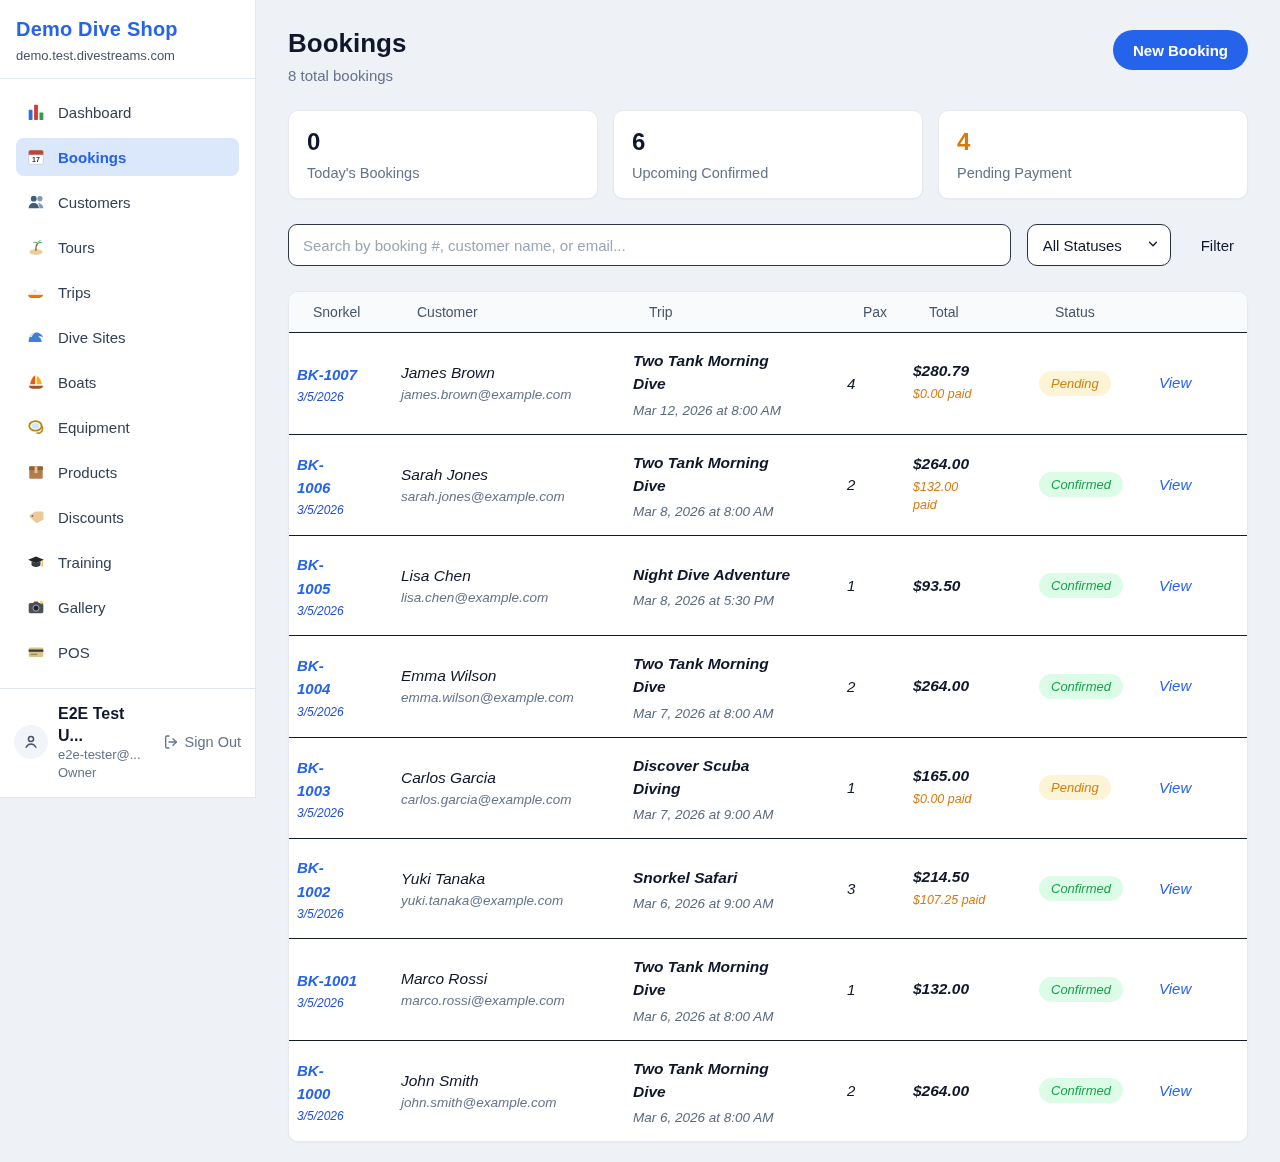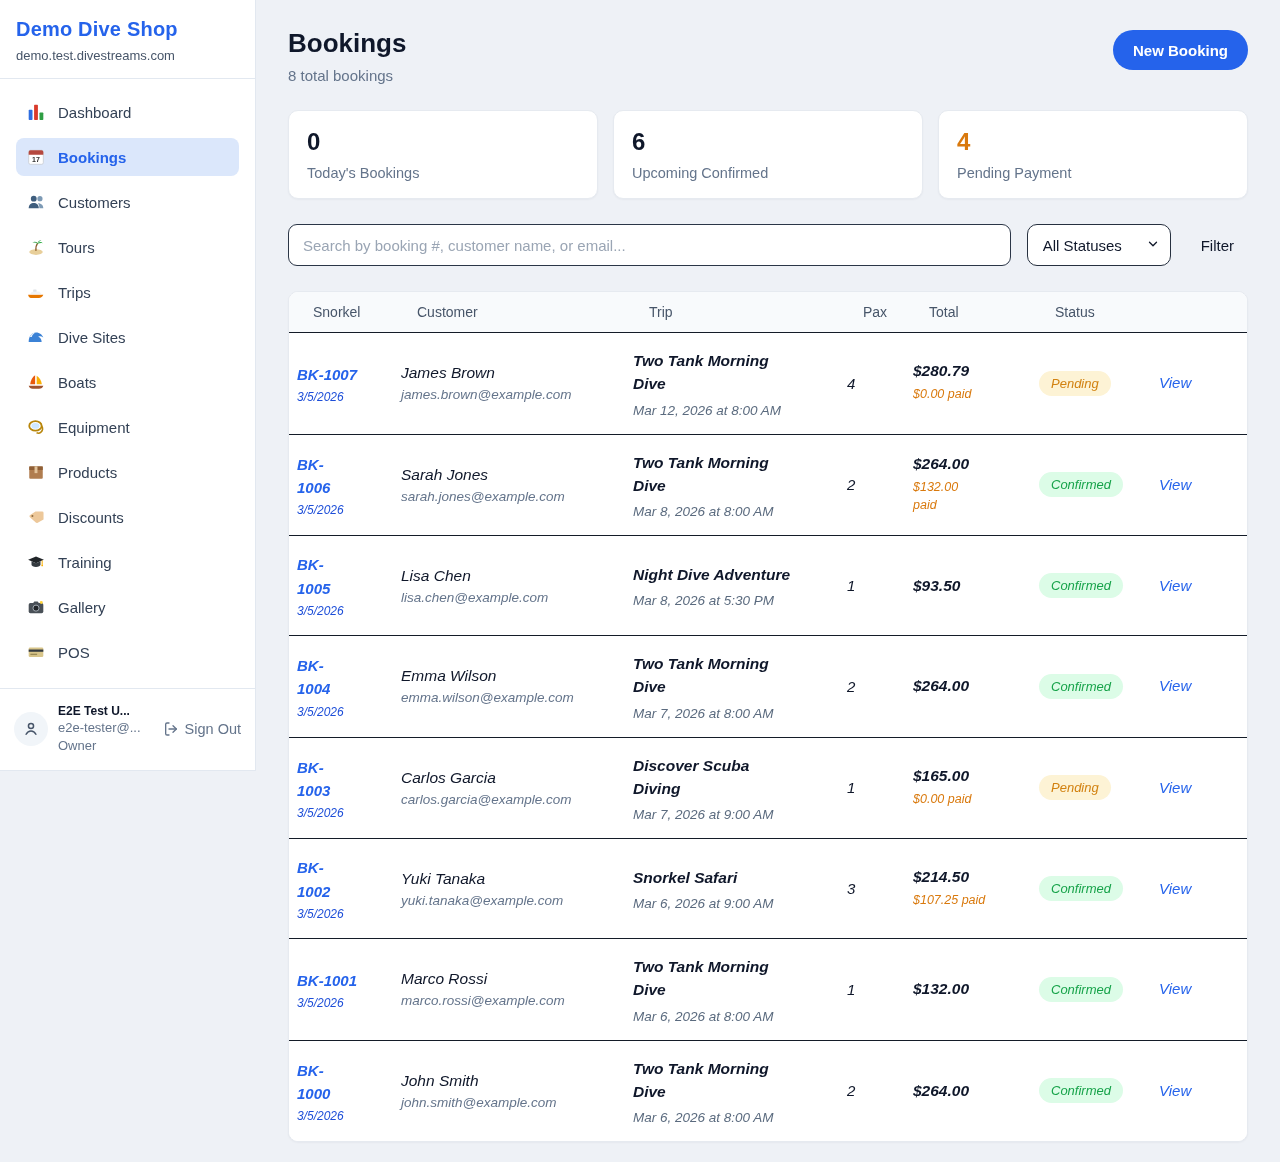--- a/index.html
+++ b/index.html
@@ -37,21 +37,21 @@
     border-top: 1px solid #e2e8f0;
     padding: 14px 14px 16px;
     display: flex; align-items: center; gap: 10px;
   }
   .avatar {
     width: 34px; height: 34px; border-radius: 50%;
     background: #f1f5f9; flex: 0 0 34px;
     display: flex; align-items: center; justify-content: center;
   }
   .user-block { line-height: 1.35; min-width: 0; }
-  .user-name { font-weight: 700; font-size: 12px; color: #0f172a; }
+  .user-name { font-weight: 700; font-size: 16px; color: #0f172a; }
   .user-email, .user-role { color: #64748b; font-size: 13px; }
   .signout {
     margin-left: auto; display: flex; align-items: center; gap: 6px;
     color: #64748b; font-size: 14.5px; background: none; border: none; cursor: pointer;
     font-family: inherit; white-space: nowrap;
   }
 
   
   .main { flex: 1; padding: 28px 32px 30px; }
   .main-header { display: flex; align-items: flex-start; justify-content: space-between; }

